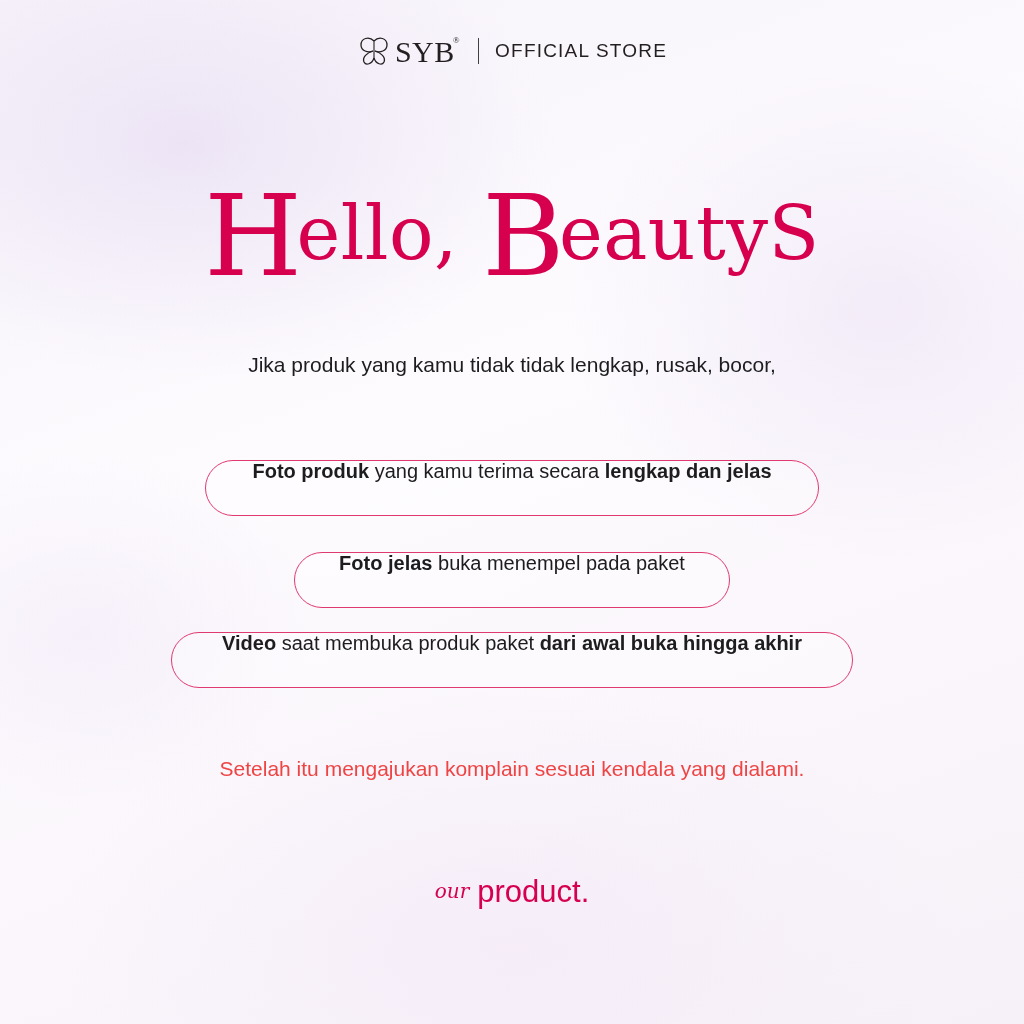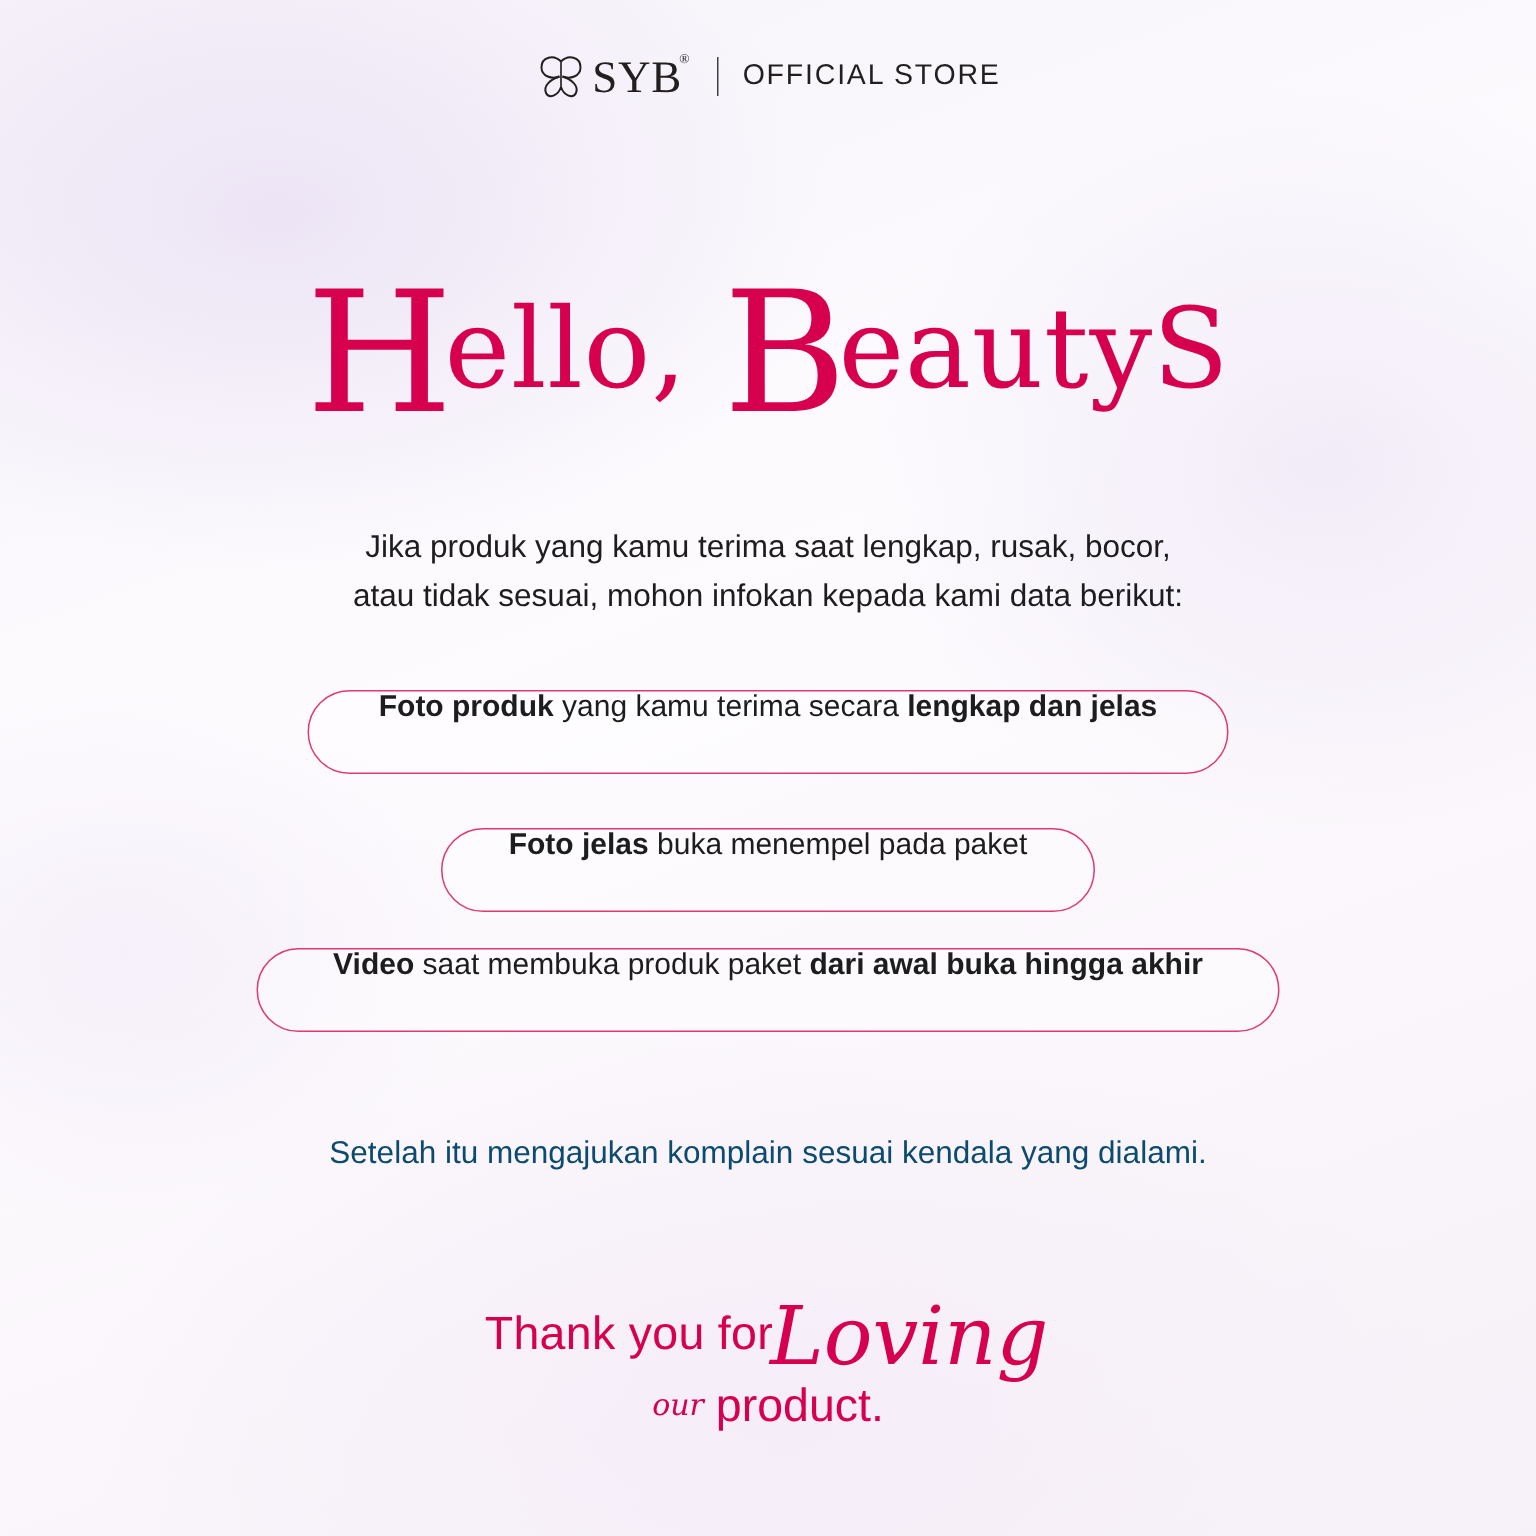--- a/index.html
+++ b/index.html
@@ -144,21 +144,21 @@
   .pill-3 { width: 682px; height: 56px; margin-top: 24px; }
 
   
   .closing {
     position: absolute;
     top: 757px;
     left: 0;
     width: 100%;
     text-align: center;
     font-size: 21px;
-    color: #0c4a6e;
+    color: #ef4444;
   }
 
   
   .thanks {
     position: absolute;
     top: 862px;
     left: 0;
     width: 100%;
     text-align: center;
     color: #d6004f;
@@ -220,22 +220,21 @@
     </div>
     <div class="brand-sep"></div>
     <div class="brand-sub">OFFICIAL STORE</div>
   </div>
 
   <div class="headline">
     <span class="cap">H</span><span>ello,</span>&nbsp;<span class="cap">B</span><span>eautyS</span>
   </div>
 
   <div class="intro">
-    <div>Jika produk yang kamu terima saat lengkap, rusak, bocor,</div>
-    <div>atau tidak sesuai, mohon infokan kepada kami data berikut:</div>
+    <div>Jika produk yang kamu tidak tidak lengkap, rusak, bocor,</div>
   </div>
 
   <div class="pill-stack">
     <div class="pill-row">
       <div class="pill pill-1">
         <span><b>Foto produk</b><span> yang kamu terima secara </span><b>lengkap dan jelas</b></span>
       </div>
     </div>
     <div class="pill-row">
       <div class="pill pill-2">
@@ -245,21 +244,18 @@
     <div class="pill-row">
       <div class="pill pill-3">
         <span><b>Video</b><span> saat membuka produk paket </span><b>dari awal buka hingga akhir</b></span>
       </div>
     </div>
   </div>
 
   <div class="closing">Setelah itu mengajukan komplain sesuai kendala yang dialami.</div>
 
   <div class="thanks">
-    <div>
-      <span class="thanks-line1">Thank you for</span><span class="thanks-script">Loving</span>
-    </div>
     <div class="thanks-line2">
       <span class="thanks-our">our</span><span class="thanks-product">product.</span>
     </div>
   </div>
 
 </div>
 
 </body></html>

